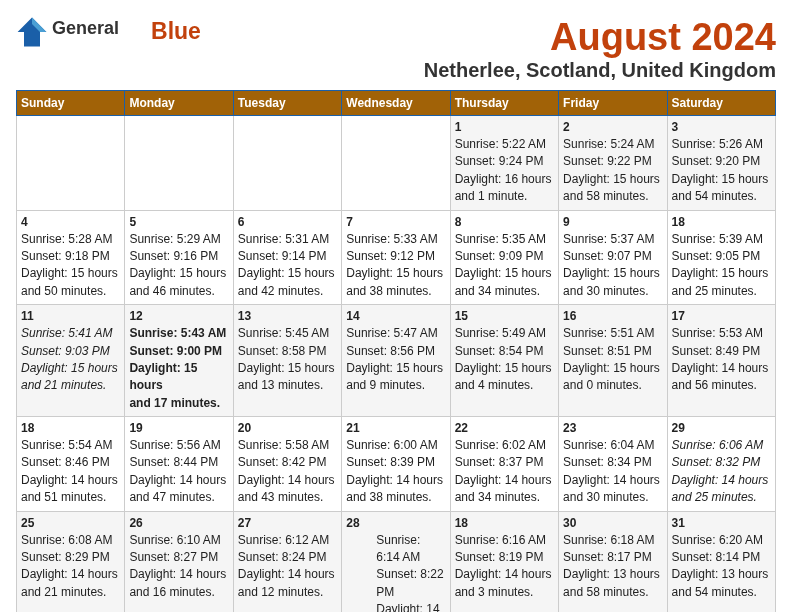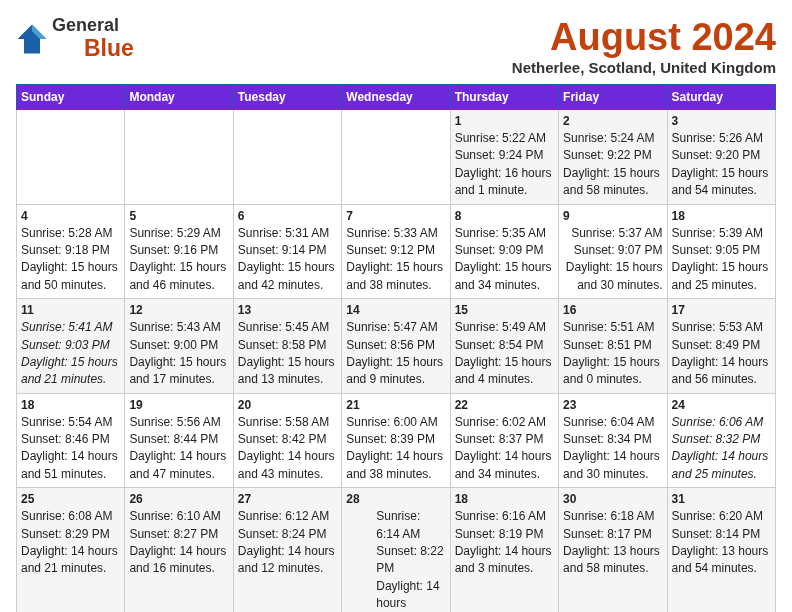--- a/index.html
+++ b/index.html
@@ -15,21 +15,21 @@
       align-items: flex-start;
       justify-content: space-between;
       margin-bottom: 8px;
     }
     .logo {
       display: flex;
       align-items: center;
     }
     .logo-text {
       display: flex;
-      flex-direction: column;
+      flex-direction: row;
       line-height: 1.1;
     }
     .logo-general {
       font-size: 18px;
       font-weight: bold;
       color: #333;
     }
     .logo-blue {
       font-size: 23px;
       font-weight: bold;
@@ -43,31 +43,31 @@
     }
     .title-block {
       text-align: right;
     }
     .month-year {
       font-size: 38px;
       font-weight: bold;
       color: #c2410c;
     }
     .location {
-      font-size: 15px;
+      font-size: 20px;
       color: #333;
       font-weight: 600;
     }
     table {
       width: 100%;
       border-collapse: collapse;
       table-layout: fixed;
     }
     thead th {
-      background-color: #6d28d9;
+      background-color: #a16207;
       color: #fff;
       font-size: 12px;
       font-weight: bold;
       padding: 5px 4px;
       text-align: left;
       border: 1px solid #1a5fa8;
     }
     tbody td {
       vertical-align: top;
       border: 1px solid #ccc;
@@ -186,21 +186,21 @@
         </td>
         <td>
           <span class="day-number">8</span>
           <div class="day-info" style="white-space: pre-line;">Sunrise: 5:35 AM
 Sunset: 9:09 PM
 Daylight: 15 hours
 and 34 minutes.</div>
         </td>
         <td>
           <span class="day-number">9</span>
-          <div class="day-info" style="white-space: pre-line; text-align: right;">Sunrise: 5:37 AM
+          <div class="day-info" style="white-space: pre-line;">Sunrise: 5:37 AM
 Sunset: 9:07 PM
 Daylight: 15 hours
 and 30 minutes.</div>
         </td>
         <td>
           <span class="day-number">18</span>
           <div class="day-info" style="white-space: pre-line;">Sunrise: 5:39 AM
 Sunset: 9:05 PM
 Daylight: 15 hours
 and 25 minutes.</div>
@@ -209,21 +209,21 @@
       <tr>
         <td>
           <span class="day-number">11</span>
           <div class="day-info" style="white-space: pre-line; font-style: italic;">Sunrise: 5:41 AM
 Sunset: 9:03 PM
 Daylight: 15 hours
 and 21 minutes.</div>
         </td>
         <td>
           <span class="day-number">12</span>
-          <div class="day-info" style="white-space: pre-line;">Sunrise: 5:43 AM
+          <div class="day-info" style="white-space: pre-line; font-weight: bold;">Sunrise: 5:43 AM
 Sunset: 9:00 PM
 Daylight: 15 hours
 and 17 minutes.</div>
         </td>
         <td>
           <span class="day-number">13</span>
           <div class="day-info" style="white-space: pre-line;">Sunrise: 5:45 AM
 Sunset: 8:58 PM
 Daylight: 15 hours
 and 13 minutes.</div>
@@ -294,21 +294,21 @@
 and 34 minutes.</div>
         </td>
         <td>
           <span class="day-number">23</span>
           <div class="day-info" style="white-space: pre-line;">Sunrise: 6:04 AM
 Sunset: 8:34 PM
 Daylight: 14 hours
 and 30 minutes.</div>
         </td>
         <td>
-          <span class="day-number">24</span>
+          <span class="day-number">29</span>
           <div class="day-info" style="white-space: pre-line; font-style: italic;">Sunrise: 6:06 AM
 Sunset: 8:32 PM
 Daylight: 14 hours
 and 25 minutes.</div>
         </td>
       </tr>
       <tr>
         <td>
           <span class="day-number">25</span>
           <div class="day-info" style="white-space: pre-line;">Sunrise: 6:08 AM

